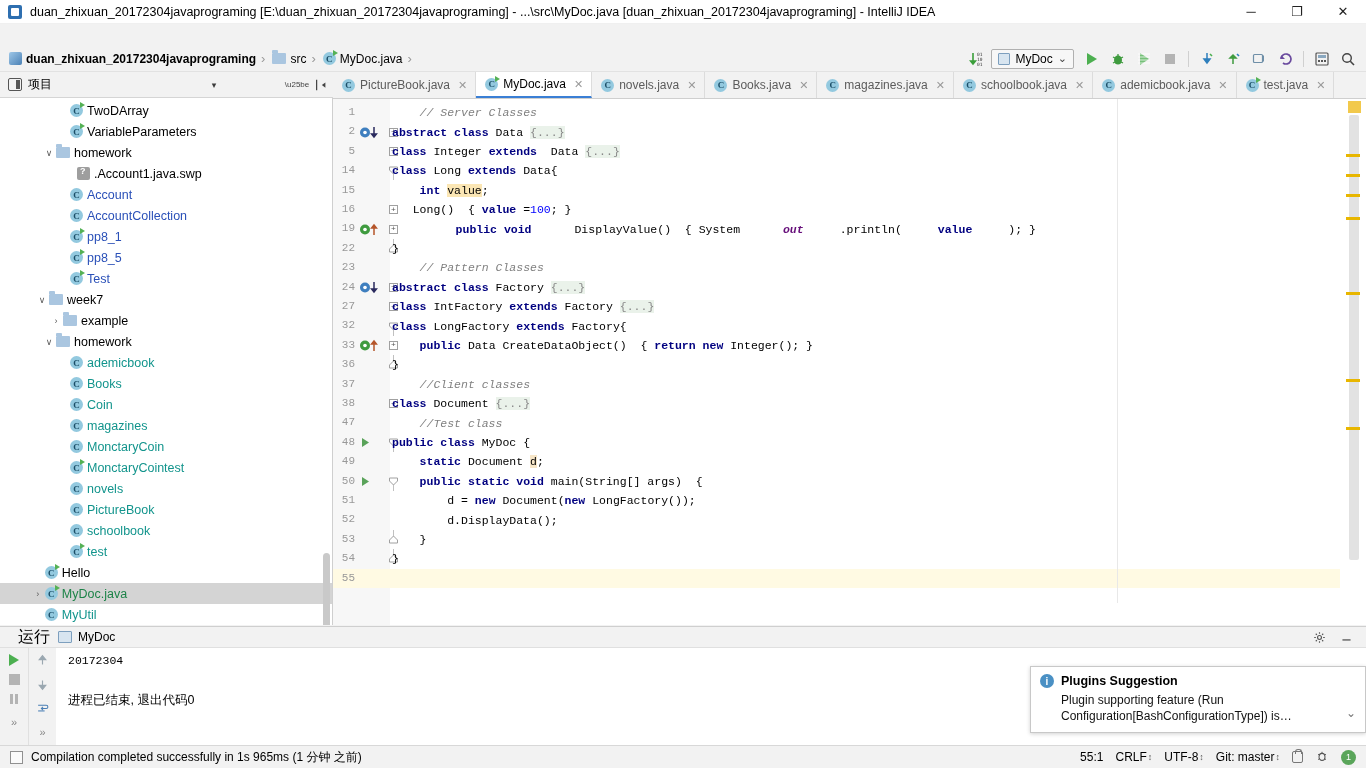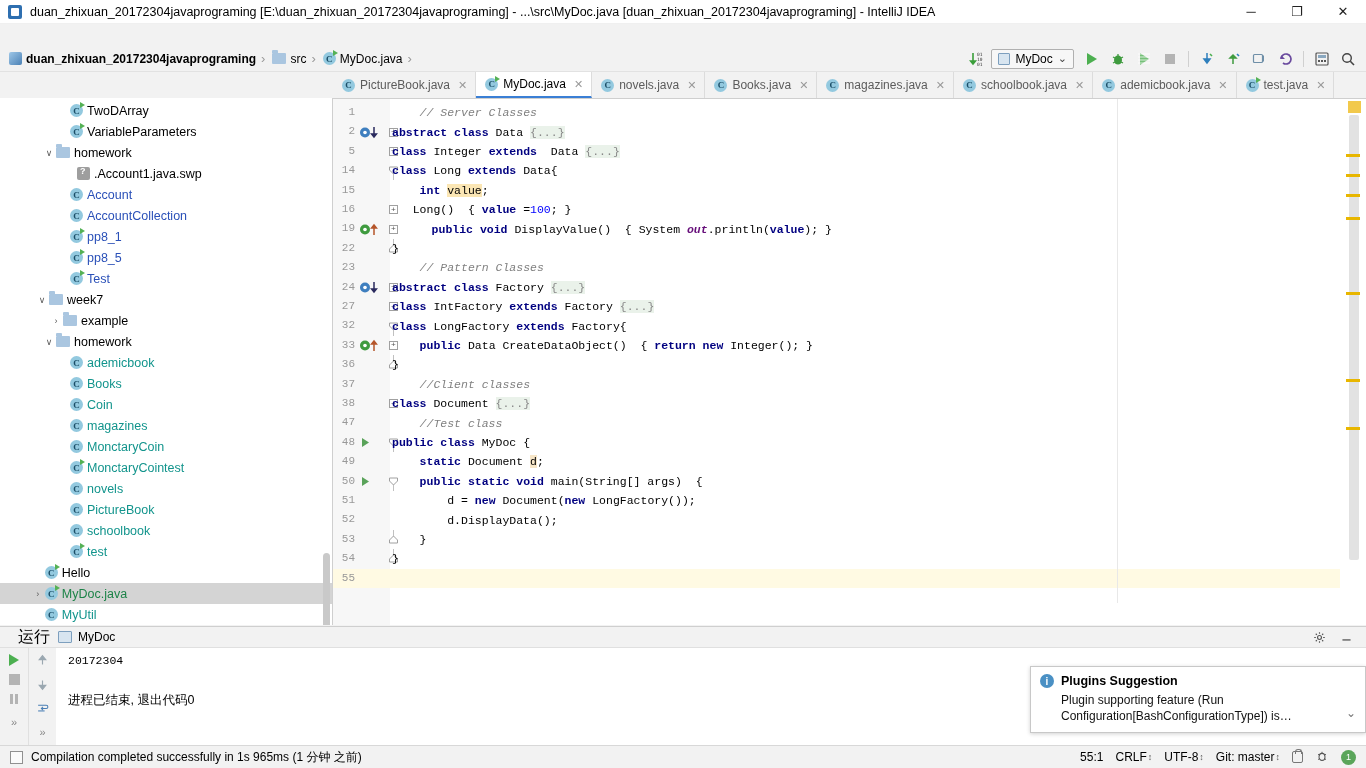--- a/index.html
+++ b/index.html
@@ -302,20 +302,40 @@
       </div>
       <div class="tbtn">
         <svg width="16" height="16" viewBox="0 0 16 16">
             <circle cx="7" cy="7" r="4.3" stroke="#444" stroke-width="1.4" fill="none"></circle>
             <path d="M10.3 10.3L14 14" stroke="#444" stroke-width="1.6"></path>
           </svg>
       </div>
     </div>
   </div>
 
+  <div class="proj-header">
+    <span class="ph-icon"></span>
+    <span class="t">项目</span>
+    <span style="margin-left:auto;"></span>
+    <span class="tbtn" style="font-size:9px;width:30px;">▾</span>
+    <span style="width:56px;"></span>
+    <span class="tbtn">
+      <svg width="14" height="14" viewBox="0 0 16 16">
+          <circle cx="8" cy="8" r="2.4" stroke="#444" stroke-width="1.4" fill="none"></circle>
+          <path d="M8 1.5v2M8 12.5v2M1.5 8h2M12.5 8h2M3.4 3.4l1.4 1.4M11.2 11.2l1.4 1.4M12.6 3.4l-1.4 1.4M4.8 11.2l-1.4 1.4" stroke="#444" stroke-width="1.4"></path>
+        </svg>
+      <span style="font-size:8px;color:#444;">\u25be</span>
+    </span>
+    <span class="tbtn">
+      <svg width="14" height="14" viewBox="0 0 16 16">
+          <path d="M3 2v12" stroke="#444" stroke-width="1.4"></path>
+          <path d="M13 5l-4 3 4 3z" fill="#444"></path>
+        </svg>
+    </span>
+  </div>
 
   <div class="sidebar">
     <div class="tree" id="tree-root">
         <div class="trow" style="padding-left: 56px;">
           <span class="arrow"></span>
           <span class="ic-class run">C</span>
           <span class="tlabel dark">TwoDArray</span>
         </div>
         <div class="trow" style="padding-left: 56px;">
           <span class="arrow"></span>
@@ -623,21 +643,21 @@
         <div class="curline" style="top: 469.6px; position: absolute; left: 0px; width: 57px;"></div>
         <div class="lnum" style="top: 469.6px; line-height: 19.4px;">55</div>
       </div>
     <div class="codearea" id="codearea">
         <div class="eline" style="position: absolute; top: 4px; left: 2px;"><span class="id">    </span><span class="cm">// Server Classes</span></div>
         <div class="eline" style="position: absolute; top: 23.4px; left: 2px;"><span class="kw">abstract class </span><span class="id">Data </span><span class="fldfold">{...}</span></div>
         <div class="eline" style="position: absolute; top: 42.8px; left: 2px;"><span class="kw">class </span><span class="id">Integer </span><span class="kw">extends </span><span class="id"> Data </span><span class="fldfold">{...}</span></div>
         <div class="eline" style="position: absolute; top: 62.2px; left: 2px;"><span class="kw">class </span><span class="id">Long </span><span class="kw">extends </span><span class="id">Data{</span></div>
         <div class="eline" style="position: absolute; top: 81.6px; left: 2px;"><span class="id">    </span><span class="kw">int </span><span class="hl">value</span><span class="id">;</span></div>
         <div class="eline" style="position: absolute; top: 101px; left: 2px;"><span class="id">   Long</span><span class="id">()  { </span><span class="kw">value </span><span class="id">=</span><span class="num">100</span><span class="id">; }</span></div>
-        <div class="eline" style="position: absolute; top: 120.4px; left: 14px;"><span class="id">    </span><span class="kw">public void </span><span class="id">DisplayValue()  { System </span><span class="stat">out</span><span class="id">.println(</span><span class="kw">value</span><span class="id">); }</span></div>
+        <div class="eline" style="position: absolute; top: 120.4px; left: 2px; gap: 36px;"><span class="id">    </span><span class="kw">public void </span><span class="id">DisplayValue()  { System </span><span class="stat">out</span><span class="id">.println(</span><span class="kw">value</span><span class="id">); }</span></div>
         <div class="eline" style="position: absolute; top: 139.8px; left: 2px;"><span class="id">}</span></div>
         <div class="eline" style="position: absolute; top: 159.2px; left: 2px;"><span class="id">    </span><span class="cm">// Pattern Classes</span></div>
         <div class="eline" style="position: absolute; top: 178.6px; left: 2px;"><span class="kw">abstract class </span><span class="id">Factory </span><span class="fldfold">{...}</span></div>
         <div class="eline" style="position: absolute; top: 198px; left: 2px;"><span class="kw">class </span><span class="id">IntFactory </span><span class="kw">extends </span><span class="id">Factory </span><span class="fldfold">{...}</span></div>
         <div class="eline" style="position: absolute; top: 217.4px; left: 2px;"><span class="kw">class </span><span class="id">LongFactory </span><span class="kw">extends </span><span class="id">Factory{</span></div>
         <div class="eline" style="position: absolute; top: 236.8px; left: 2px;"><span class="id">    </span><span class="kw">public </span><span class="id">Data CreateDataObject()  { </span><span class="kw">return new </span><span class="id">Integer(); }</span></div>
         <div class="eline" style="position: absolute; top: 256.2px; left: 2px;"><span class="id">}</span></div>
         <div class="eline" style="position: absolute; top: 275.6px; left: 2px;"><span class="id">    </span><span class="cm">//Client classes</span></div>
         <div class="eline" style="position: absolute; top: 295px; left: 2px;"><span class="kw">class </span><span class="id">Document </span><span class="fldfold">{...}</span></div>
         <div class="eline" style="position: absolute; top: 314.4px; left: 2px;"><span class="id">    </span><span class="cm">//Test class</span></div>

